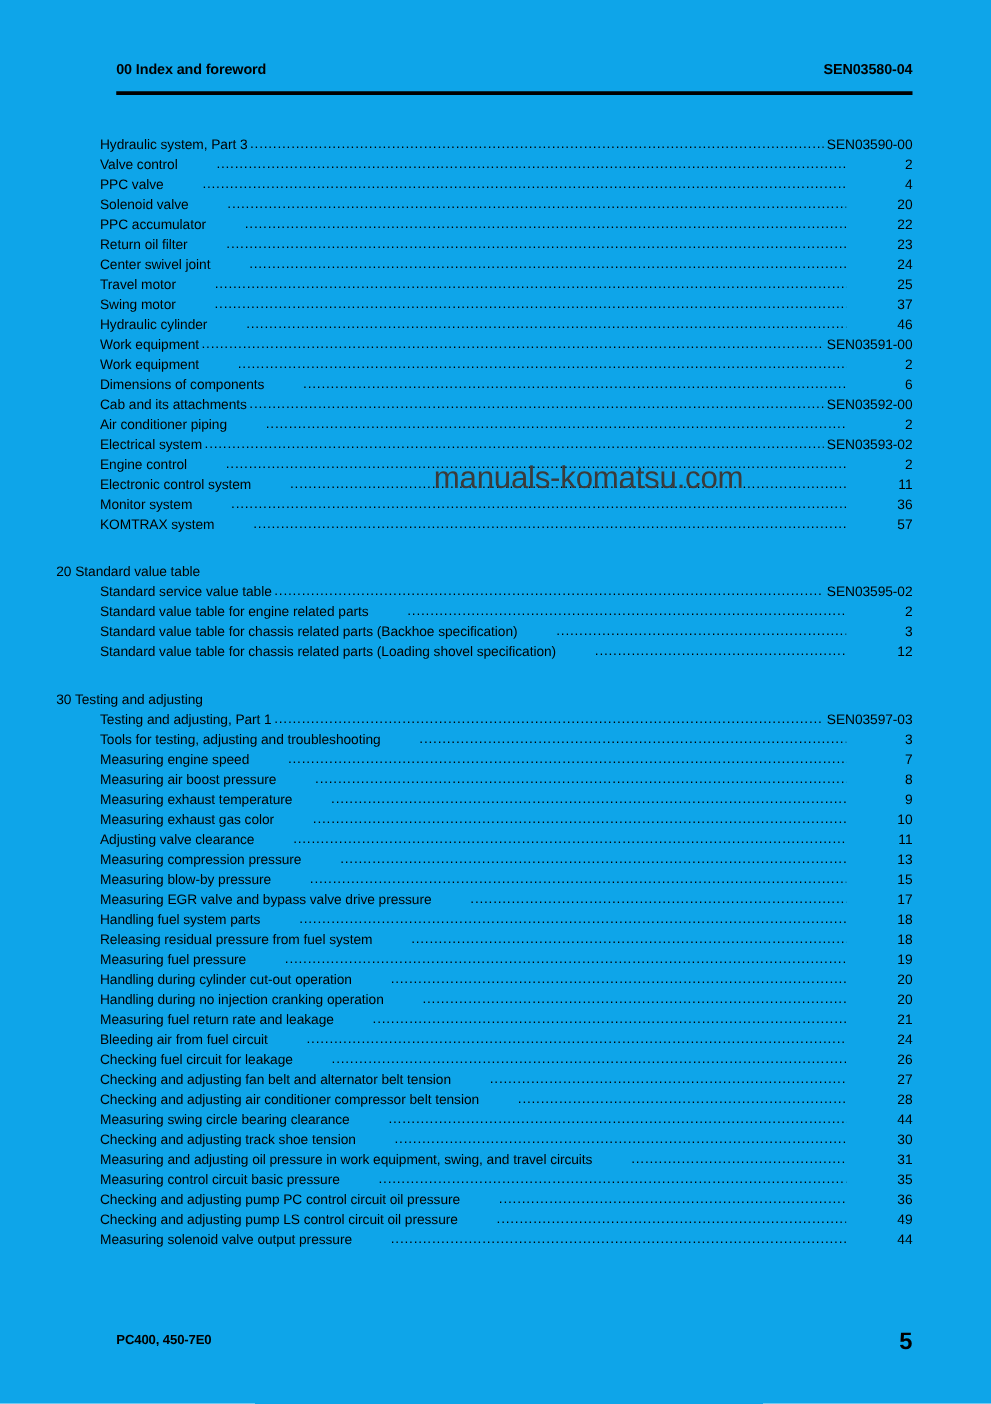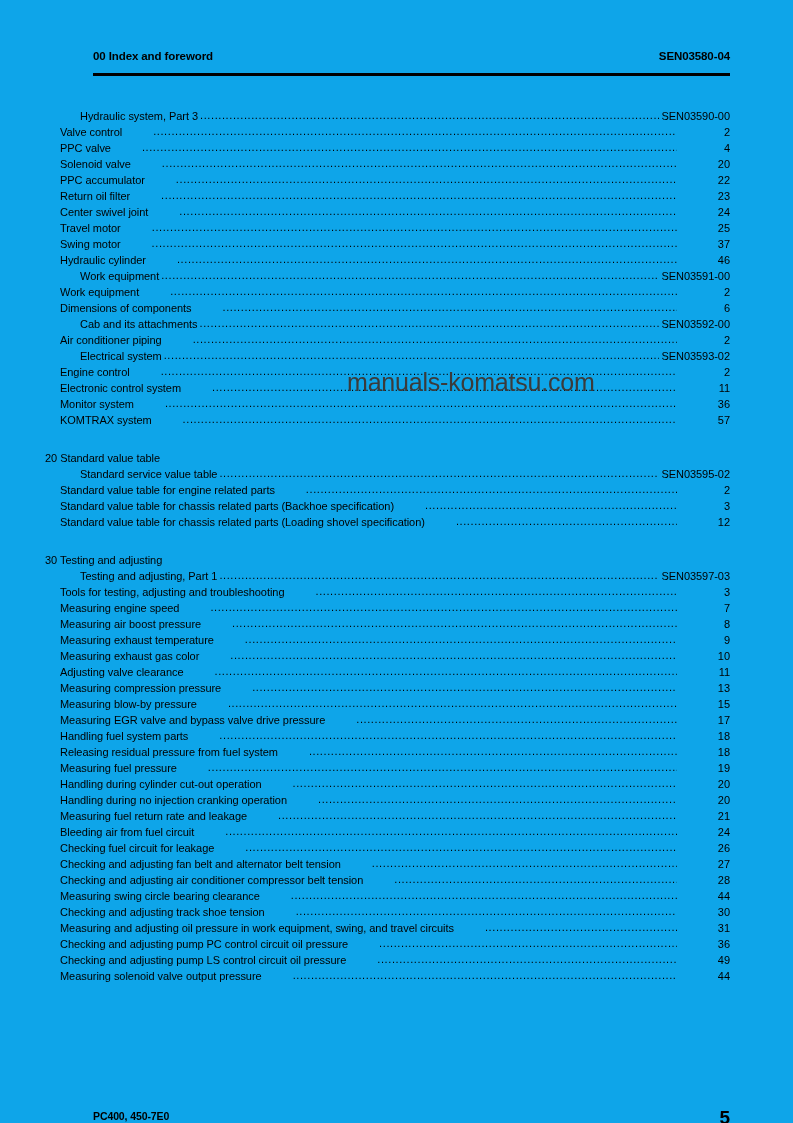--- a/index.html
+++ b/index.html
@@ -65,21 +65,21 @@
 
   .toc-row {
     display: flex;
     align-items: baseline;
     font-size: 11px;
     line-height: 16px;
     letter-spacing: -0.05px;
     padding-right: 63px;
   }
   .toc-row.lvl1 { padding-left: 80px; }
-  .toc-row.lvl2 { padding-left: 60px; gap: 29px; }
+  .toc-row.lvl2 { padding-left: 80px; gap: 29px; }
 
   .toc-title {
     white-space: nowrap;
     flex: 0 0 auto;
   }
   .toc-leader {
     flex: 1 1 auto;
     min-width: 6px;
     margin: 0 2px;
     overflow: hidden;
@@ -123,21 +123,21 @@
     color: #3b3b3b;
     letter-spacing: -0.2px;
     white-space: nowrap;
     pointer-events: none;
   }
 
   
   .page-footer {
     position: absolute;
     left: 93px;
-    top: 1104px;
+    top: 1060px;
     width: 637px;
     display: flex;
     align-items: baseline;
     justify-content: space-between;
   }
   .footer-left {
     font-size: 10.5px;
     font-weight: bold;
     letter-spacing: -0.1px;
     white-space: nowrap;
@@ -396,20 +396,25 @@
         <span class="toc-title">Checking and adjusting track shoe tension</span>
         <span class="toc-leader"></span>
         <span class="toc-page num">30</span>
       </div>
       <div class="toc-row lvl2">
         <span class="toc-title">Measuring and adjusting oil pressure in work equipment, swing, and travel circuits</span>
         <span class="toc-leader"></span>
         <span class="toc-page num">31</span>
       </div>
       <div class="toc-row lvl2">
+        <span class="toc-title">Measuring control circuit basic pressure</span>
+        <span class="toc-leader"></span>
+        <span class="toc-page num">35</span>
+      </div>
+      <div class="toc-row lvl2">
         <span class="toc-title">Checking and adjusting pump PC control circuit oil pressure</span>
         <span class="toc-leader"></span>
         <span class="toc-page num">36</span>
       </div>
       <div class="toc-row lvl2">
         <span class="toc-title">Checking and adjusting pump LS control circuit oil pressure</span>
         <span class="toc-leader"></span>
         <span class="toc-page num">49</span>
       </div>
       <div class="toc-row lvl2">

